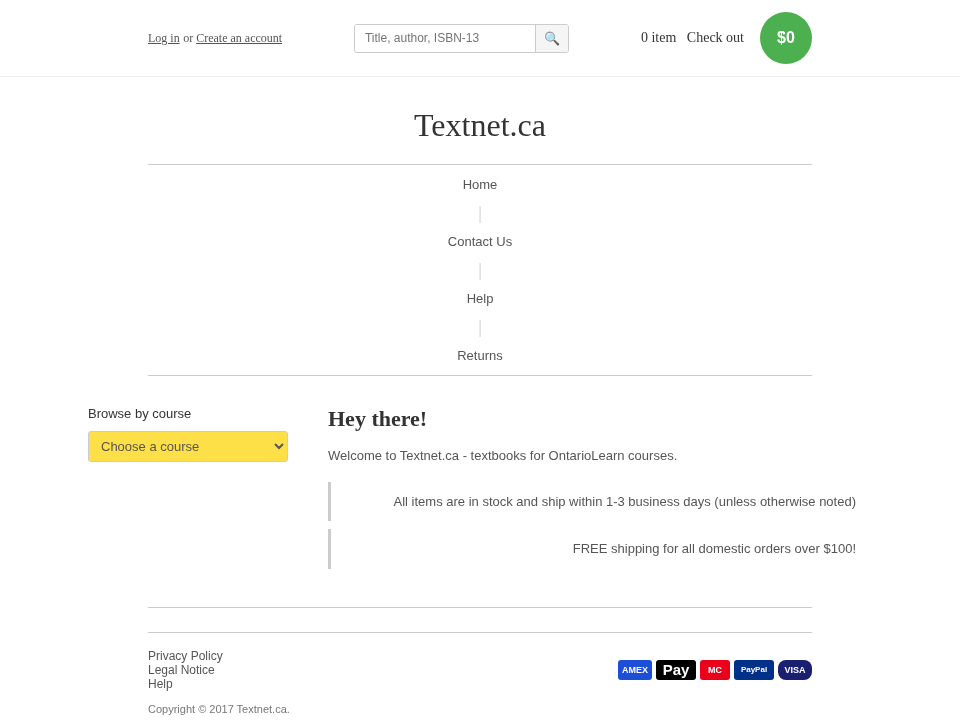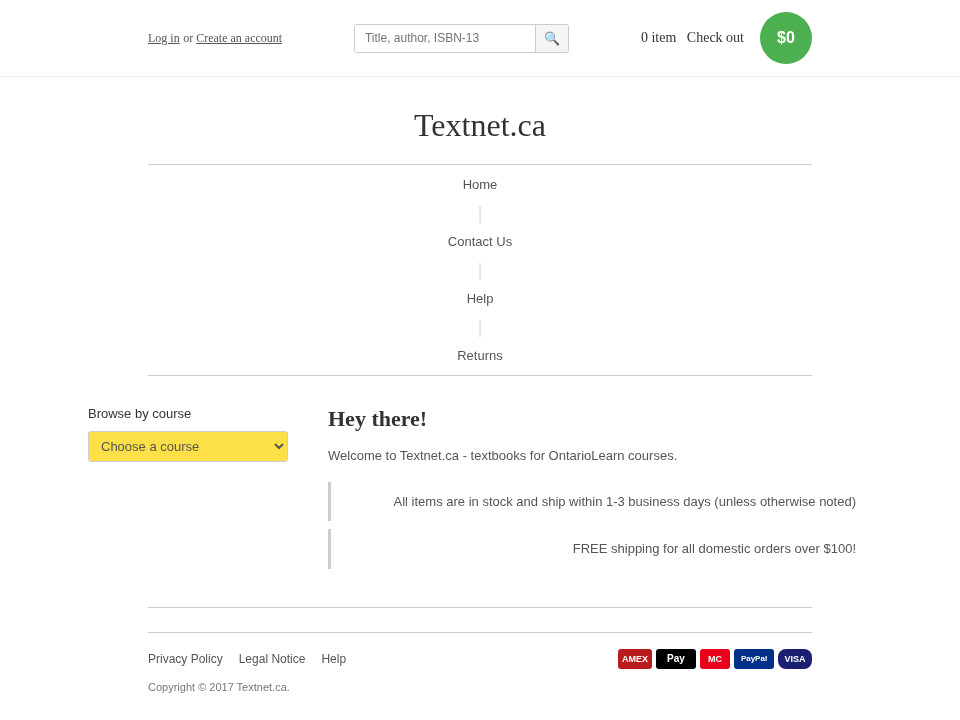--- a/index.html
+++ b/index.html
@@ -178,21 +178,21 @@
 
     
     .footer-links {
       display: flex;
       justify-content: space-between;
       align-items: center;
       padding: 16px 148px 8px;
     }
     .footer-links-left {
       display: flex;
-      gap: 16px;
+      flex-direction: column;
     }
     .footer-links-left a {
       font-size: 12px;
       color: #555;
       text-decoration: none;
       font-family: Arial, sans-serif;
       cursor: pointer;
     }
 
     .payment-icons {
@@ -203,22 +203,22 @@
     .payment-icon {
       height: 20px;
       border-radius: 3px;
       font-size: 9px;
       font-family: Arial, sans-serif;
       display: flex;
       align-items: center;
       justify-content: center;
       font-weight: bold;
     }
-    .payment-amex { background: #b91c1c; color: #fff; width: 34px; }
-    .payment-apple { background: #000; color: #fff; width: 40px; font-size: 10px; }
+    .payment-amex { background: #1d4ed8; color: #fff; width: 34px; }
+    .payment-apple { background: #000; color: #fff; width: 40px; font-size: 15px; }
     .payment-mc { background: #EB001B; color: #fff; width: 30px; }
     .payment-paypal { background: #003087; color: #fff; width: 40px; font-size: 8px; }
     .payment-visa { background: #1A1F71; color: #fff; width: 34px; border-radius: 8px; }
 
     .footer-copy {
       padding: 4px 148px 16px;
       font-size: 11px;
       color: #777;
       font-family: Arial, sans-serif;
     }

